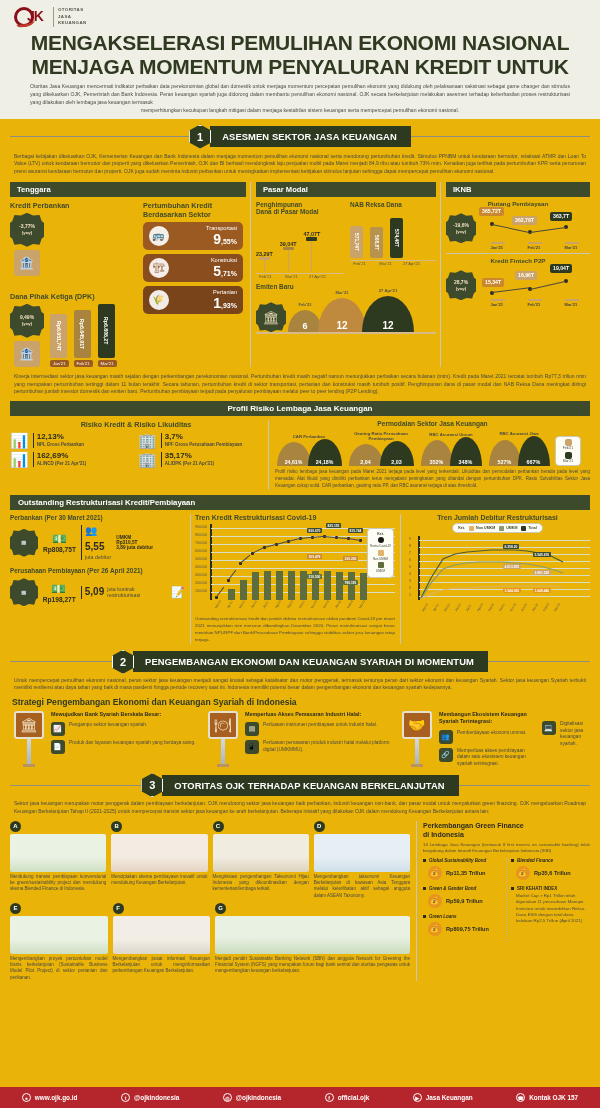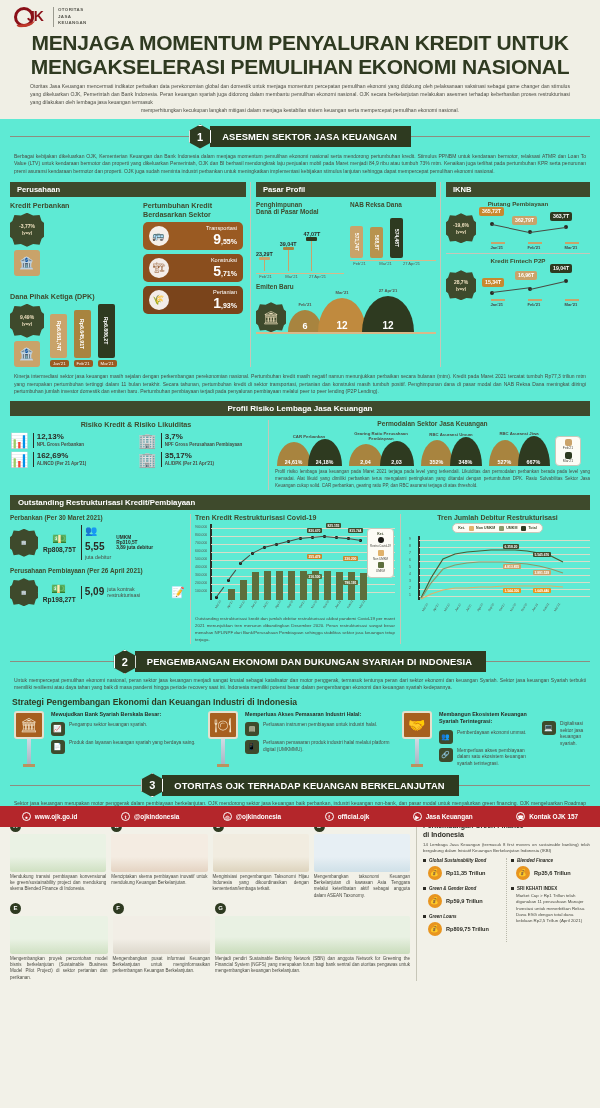--- a/index.html
+++ b/index.html
@@ -3,21 +3,21 @@
 <meta charset="utf-8">
 <style>
   * { box-sizing: border-box; margin: 0; padding: 0; }
   body {
     width: 600px; height: 1108px;
     font-family: "Liberation Sans", sans-serif;
     background: #f2f1e8;
     overflow: hidden;
     position: relative;
   }
-  .page { width: 600px; height: 827px; position: relative; background:#5eead4; }
+  .page { width: 600px; height: 1108px; position: relative; background:#eab308; }
 
   
   .header { padding: 6px 14px 4px 14px; background: #f0efe5; }
   .logo-row { display:flex; align-items:center; gap:5px; }
   .ojk-mark { position:relative; width:34px; height:22px; }
   .ojk-mark .ring { position:absolute; left:0; top:1px; width:20px; height:20px;
       border:3.5px solid #8a0f18; border-radius:50%; }
   .ojk-mark .jk { position:absolute; left:13px; top:2px; font-size:14px; font-weight:bold;
       color:#8a0f18; letter-spacing:-1px; font-family:"Liberation Sans",sans-serif;}
   .ojk-mark .swoosh { position:absolute; left:2px; top:12px; width:19px; height:9px;
@@ -231,22 +231,22 @@
         <div class="jk">JK</div>
         <div class="swoosh"></div>
       </div>
       <div class="ojk-words">
         <div>OTORITAS</div>
         <div>JASA</div>
         <div>KEUANGAN</div>
       </div>
     </div>
     <div class="title">
+      <div>MENGAKSELERASI PEMULIHAN EKONOMI NASIONAL</div>
       <div>MENJAGA MOMENTUM PENYALURAN KREDIT UNTUK</div>
-      <div>MENGAKSELERASI PEMULIHAN EKONOMI NASIONAL</div>
     </div>
     <div class="intro">
       <span>Otoritas Jasa Keuangan mencermati indikator perbaikan data perekonomian global dan domestik untuk menjaga momentum percepatan pemulihan ekonomi yang didukung oleh pelaksanaan vaksinasi sebagai game changer dan stimulus yang dikeluarkan OJK, Pemerintah dan Bank Indonesia. Peran keuangan syariah juga didorong dalam membantu pemulihan ekonomi nasional. OJK secara berkelanjutan melakukan asesmen terhadap keberhasilan proses restrukturisasi yang dilakukan oleh lembaga jasa keuangan termasuk</span>
       <span class="last">memperhitungkan kecukupan langkah mitigasi dalam menjaga kestabilan sistem keuangan serta mempercepat pemulihan ekonomi nasional.</span>
     </div>
   </div>
 
   <div class="sec-banner">
     <div class="sec-line-l"></div>
     <div class="sec-core">
@@ -254,21 +254,21 @@
       <div class="sec-title">ASESMEN SEKTOR JASA KEUANGAN</div>
     </div>
     <div class="sec-line-r"></div>
   </div>
 
   <div class="body-text" style="margin:5px 14px 0 14px;">Berbagai kebijakan dikeluarkan OJK, Kementerian Keuangan dan Bank Indonesia dalam menjaga momentum pemulihan ekonomi nasional serta mendorong pertumbuhan kredit. Stimulus PPNBM untuk kendaraan bermotor, relaksasi ATMR dan Loan To Value (LTV) untuk kendaraan bermotor dan properti yang dikeluarkan Pemerintah, OJK dan BI berhasil mendongkrak laju penjualan mobil pada Maret menjadi 84,9 ribu atau tumbuh 73% mtm. Kenaikan juga terlihat pada pertumbuhan KPR serta penurunan premi asuransi kendaraan bermotor dan properti. OJK juga sudah meminta industri perbankan untuk meningkatkan implementasi kebijakan stimulus lanjutan sehingga dapat mempercepat pemulihan ekonomi nasional.</div>
 
   <div class="s1">
 
     <div class="col-bank">
-      <div class="panel-head">Perusahaan</div>
+      <div class="panel-head">Tenggara</div>
       <div class="bank-inner">
         <div class="bank-left">
           <div class="sub-h">Kredit Perbankan</div>
           <div class="kredit-row" style="margin-top:3px;">
             <div style="display:flex;flex-direction:column;align-items:center;">
               <div class="badge">
                 <span class="pct">-3,77%</span>
                 <span>(yoy)</span>
               </div>
               <div class="icon-box" style="margin-top:3px;background:#c9a36a;">🏦</div>
@@ -327,21 +327,21 @@
             <div style="flex:1;text-align:right;">
               <div class="sc-name">Pertanian</div>
               <div class="sc-num"><span>1</span><small>,93%</small></div>
             </div>
           </div>
         </div>
       </div>
     </div>
 
     <div class="col-pm">
-      <div class="panel-head">Pasar Profil</div>
+      <div class="panel-head">Pasar Modal</div>
       <div class="pm-grid">
         <div style="width:88px;">
           <div class="sub-h" style="font-size:6.4px;">Penghimpunan</div>
           <div class="sub-h" style="font-size:6.4px;">Dana di Pasar Modal</div>
           <div class="lolli" style="margin-top:4px;">
             <div class="lol" style="height:20px;justify-content:flex-end;">
               <div class="val">23,29T</div>
               <div class="cap" style="background:#c9a36a;"></div>
               <div class="stem" style="height:14px;"></div>
             </div>
@@ -741,26 +741,26 @@
         <div class="xlab" style="left:137px;bottom:-4px;">Feb'21</div>
         <div class="xlab" style="left:148px;bottom:-4px;">Mar'21</div>
       </div>
     </div>
   </div>
 
   <div class="sec-banner">
     <div class="sec-line-l"></div>
     <div class="sec-core">
       <div class="hexnum">2</div>
-      <div class="sec-title">PENGEMBANGAN EKONOMI DAN DUKUNGAN SYARIAH DI INDONESIA</div>
+      <div class="sec-title">PENGEMBANGAN EKONOMI DAN KEUANGAN SYARIAH DI MOMENTUM</div>
     </div>
     <div class="sec-line-r"></div>
   </div>
   <div class="body-text" style="margin:4px 14px 0 14px;">Untuk mempercepat pemulihan ekonomi nasional, peran sektor jasa keuangan menjadi sangat krusial sebagai katalisator dan motor penggerak, termasuk tentunya peran dari sektor ekonomi dan keuangan Syariah. Sektor jasa keuangan Syariah terbukti memiliki resiliensi atau daya tahan yang baik di masa pandemi hingga periode recovery saat ini. Indonesia memiliki potensi besar dalam pengembangan ekonomi dan keuangan syariah kedepannya.</div>
-  <div class="strat-title">Strategi Pengembangan Ekonomi dan Keuangan Industri di Indonesia</div>
+  <div class="strat-title">Strategi Pengembangan Ekonomi dan Keuangan Syariah di Indonesia</div>
 
   <div class="strat-row">
     <div class="strat-col">
       <div class="sign">
         <div class="sign-plate">🏛</div>
         <div class="sign-post" style="height:34px;"></div>
           <div class="sign-base"></div>
       </div>
       <div style="flex:1;">
         <div class="strat-h">Mewujudkan Bank Syariah Berskala Besar:</div>

